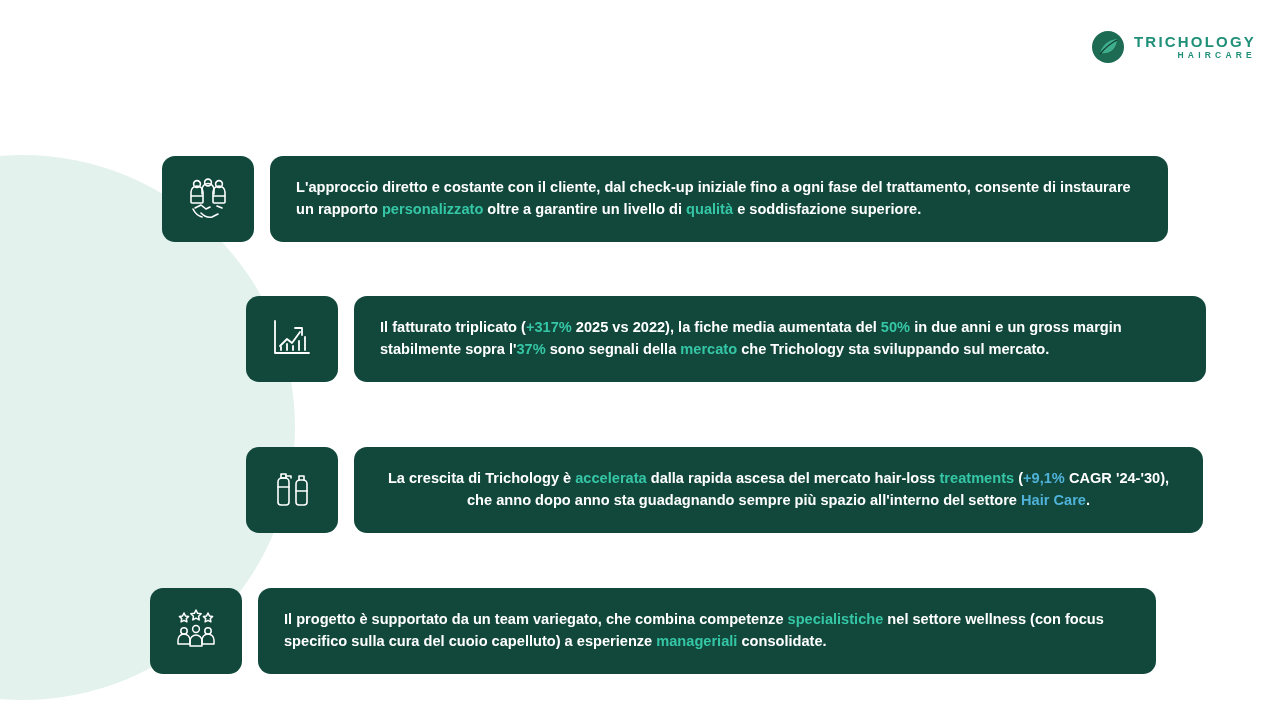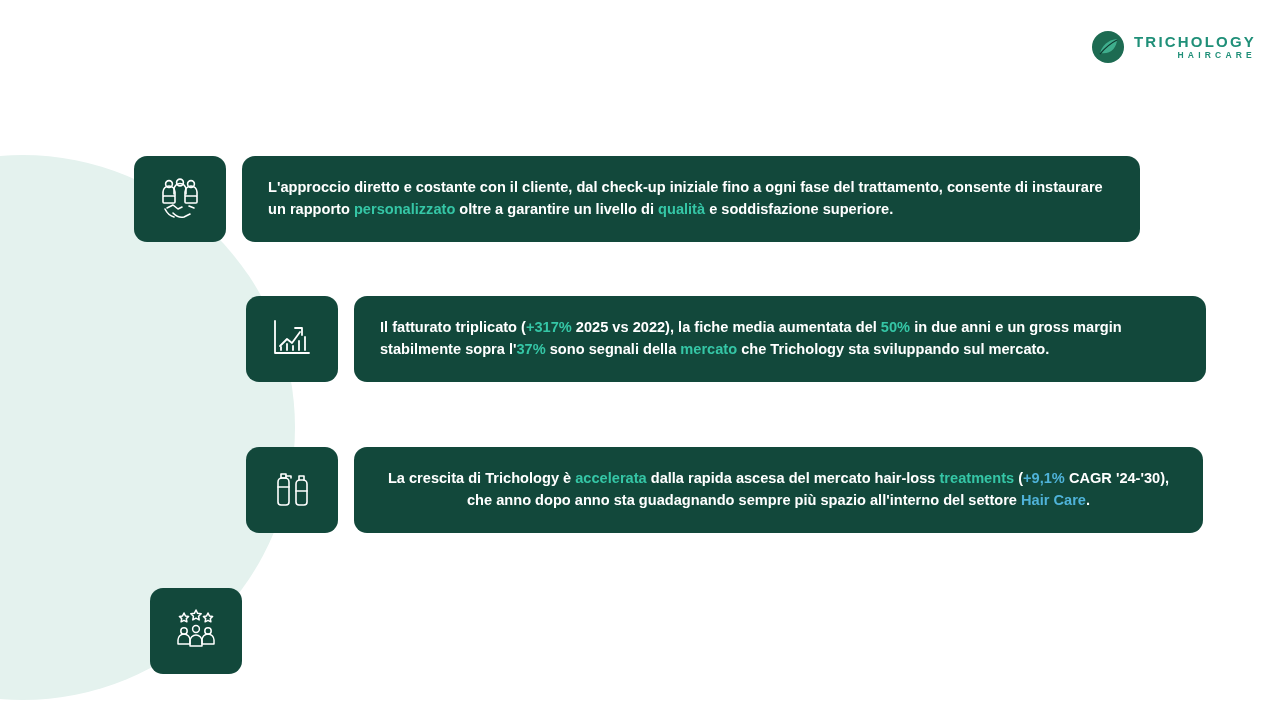--- a/index.html
+++ b/index.html
@@ -136,21 +136,21 @@
     font-weight: bold;
     line-height: 1.5;
   }
 
   .text-box p { width: 100%; }
 
   .hl { color: #35c6a6; }
   .hl-blue { color: #4fb3d9; }
 
   
-  #row-1 { left: 134px; top: 16px; }
+  #row-1 { left: 162px; top: 16px; }
   #row-1 .icon-box { height: 86px; }
   #row-1 .text-box { width: 898px; }
 
   #row-2 { left: 246px; top: 156px; }
   #row-2 .icon-box { height: 86px; }
   #row-2 .text-box { width: 852px; }
 
   #row-3 { left: 246px; top: 307px; }
   #row-3 .icon-box { height: 86px; }
   #row-3 .text-box { width: 849px; text-align: center; }
@@ -243,16 +243,19 @@
           <path d="M25 2 l1.6 3.3 3.6 .5 -2.6 2.5 .6 3.6 -3.2 -1.7 -3.2 1.7 .6 -3.6 -2.6 -2.5 3.6 -.5z"></path>
           <path d="M37 5 l1.4 2.9 3.2 .5 -2.3 2.2 .6 3.2 -2.9 -1.5 -2.9 1.5 .6 -3.2 -2.3 -2.2 3.2 -.5z"></path>
           <circle cx="13" cy="23" r="3.2"></circle>
           <circle cx="25" cy="21" r="3.4"></circle>
           <circle cx="37" cy="23" r="3.2"></circle>
           <path d="M7 36 v-4 a6 6 0 0 1 12 0 v4z"></path>
           <path d="M19 38 v-5 a6 6 0 0 1 12 0 v5z"></path>
           <path d="M31 36 v-4 a6 6 0 0 1 12 0 v4z"></path>
         </svg>
       </div>
+      <div class="text-box">
+        <p>Il progetto è supportato da un team variegato, che combina competenze <span class="hl">specialistiche</span> nel settore wellness (con focus specifico sulla cura del cuoio capelluto) a esperienze <span class="hl">manageriali</span> consolidate.</p>
+      </div>
     </div>
 
   </div>
 </div>
 
 </body></html>

